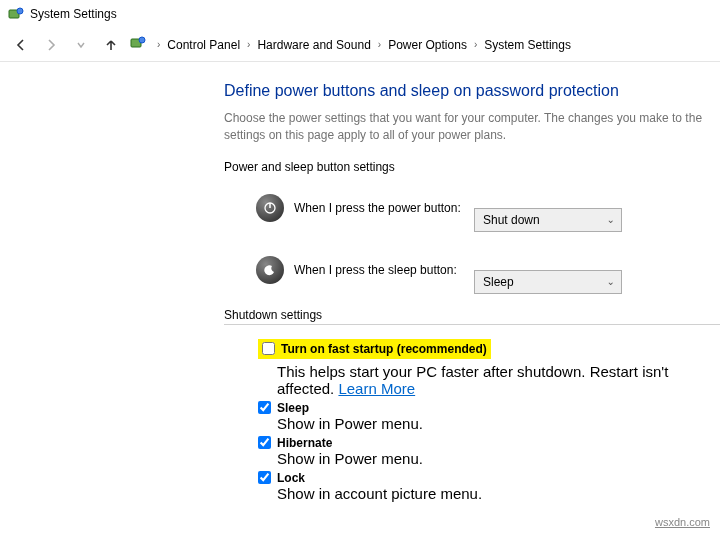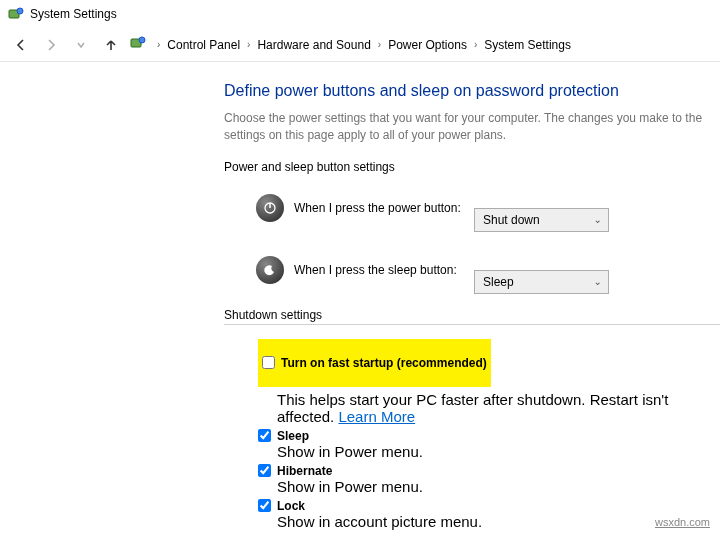--- a/index.html
+++ b/index.html
@@ -74,21 +74,21 @@
     .round-icon {
       width: 28px; height: 28px;
       border-radius: 50%;
       background: radial-gradient(circle at 35% 30%, #888, #222);
       display: flex; align-items: center; justify-content: center;
       color: #fff;
       flex-shrink: 0;
     }
     .btn-label { width: 170px; font-size: 12px; }
     .dropdown {
-      width: 135px;
+      width: 148px;
       height: 24px;
       border: 1px solid #adadad;
       background: #efefef;
       display: flex;
       align-items: center;
       justify-content: space-between;
       padding: 0 6px 0 8px;
       font-size: 12px;
       cursor: pointer;
       margin-top: 24px;
@@ -100,21 +100,21 @@
     .shutdown-header {
       border-bottom: 1px solid #d0d0d0;
       padding-bottom: 2px;
     }
     .chk-item {
       margin: 4px 0 4px 34px;
     }
     .chk-item.highlight {
       background: #fff200;
       display: inline-block;
-      padding: 17px 4px;
+      padding: 3px 4px;
     }
     .chk-item label {
       display: flex;
       align-items: center;
       gap: 6px;
       font-weight: 600;
       font-size: 12px;
     }
     .chk-item .sub {
       margin-left: 19px;

